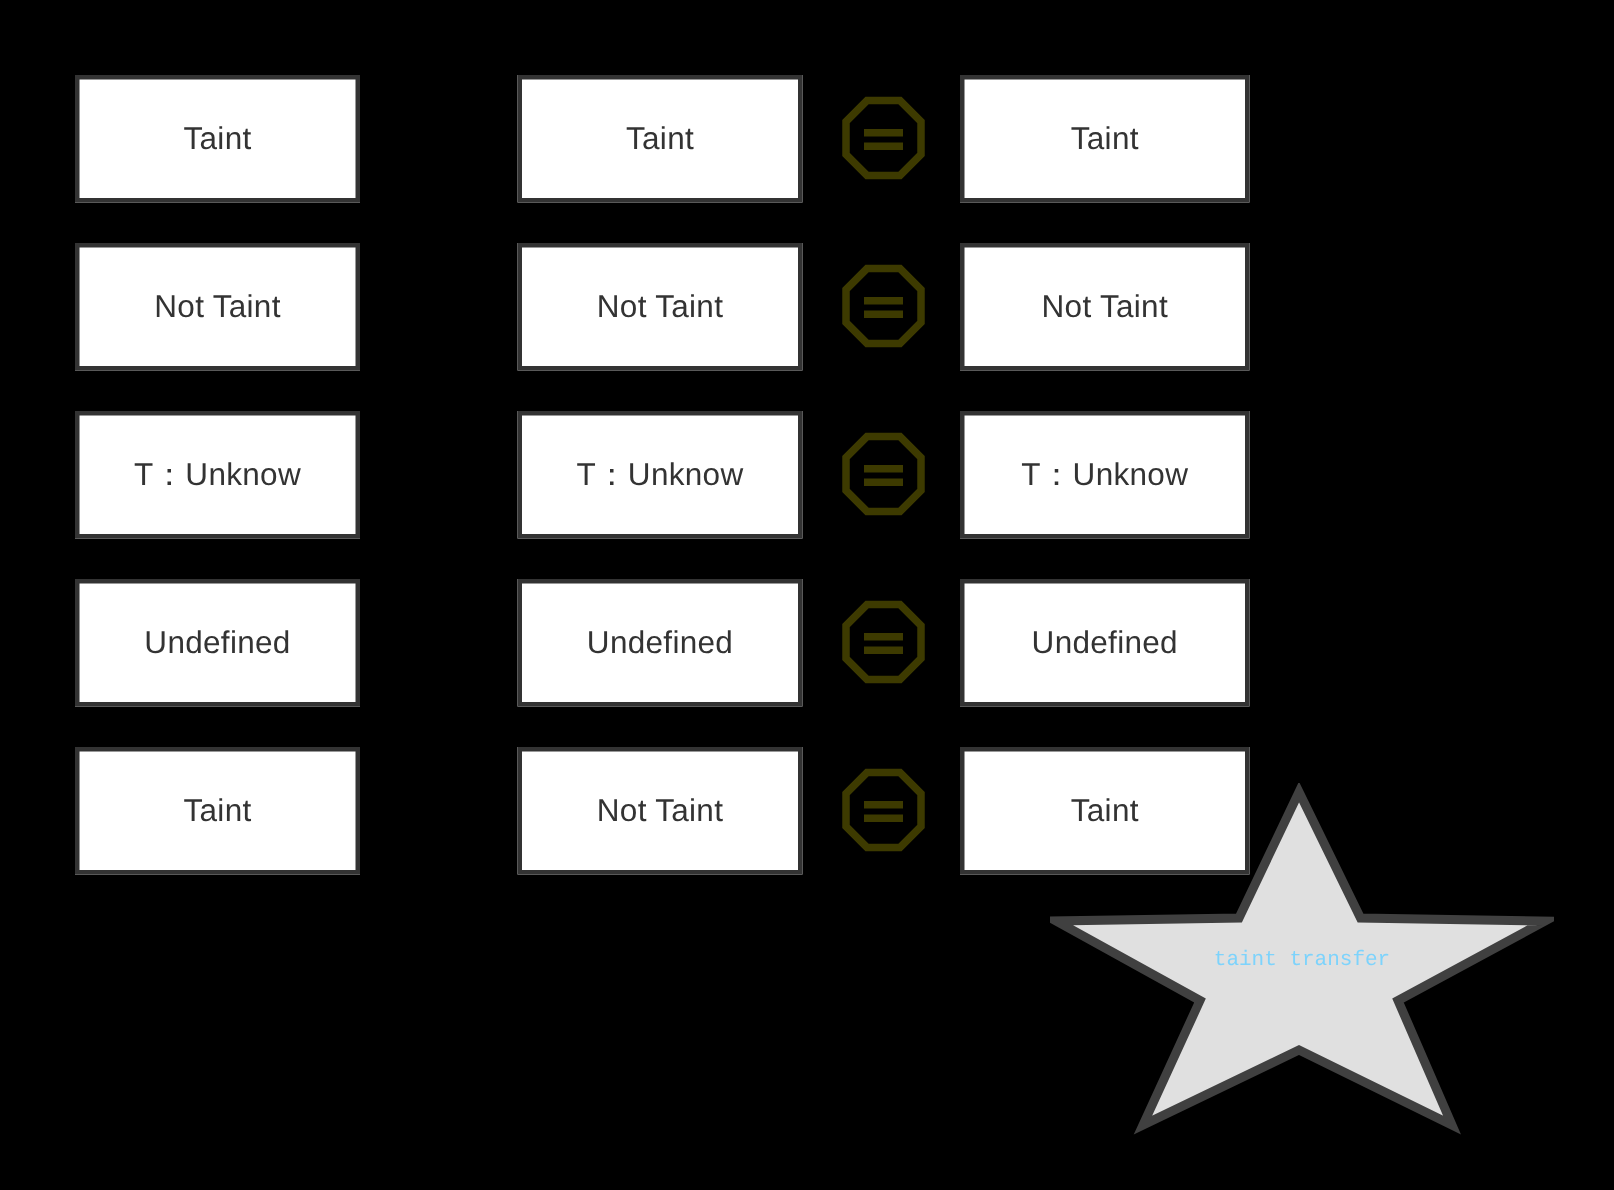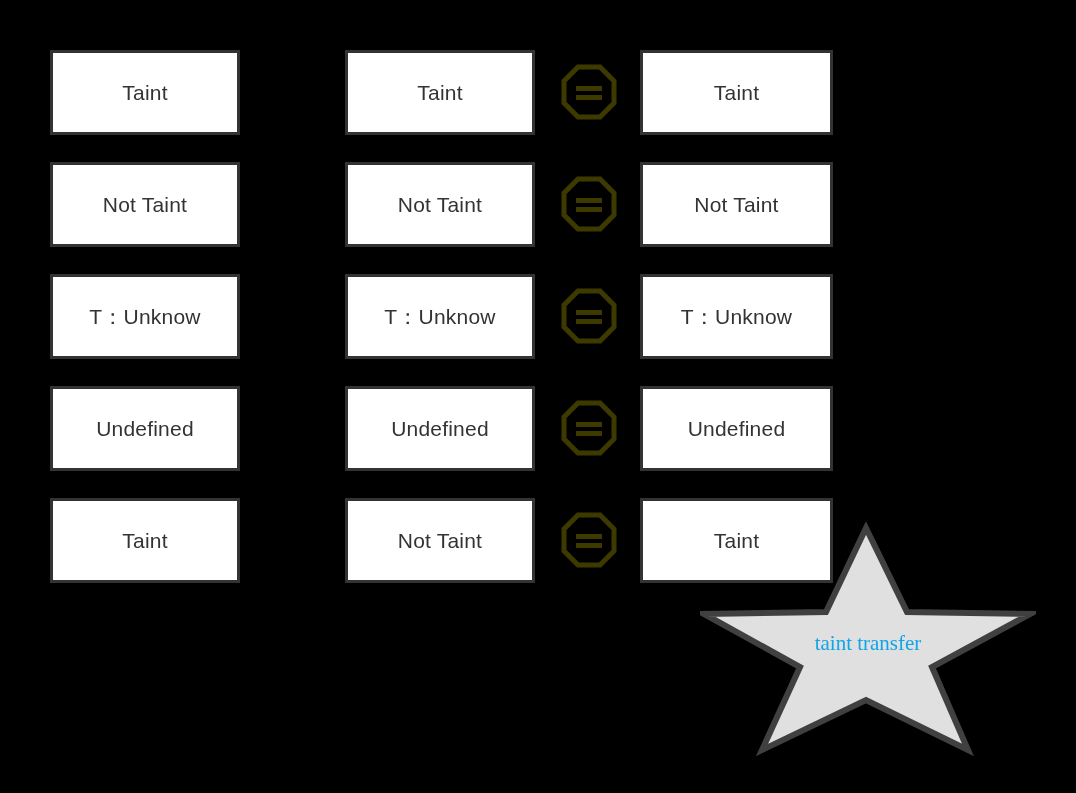--- a/index.html
+++ b/index.html
@@ -42,23 +42,23 @@
   .eq-icon {
     position: absolute;
     width: 56px;
     height: 56px;
   }
   .star-shape {
     position: absolute;
   }
   .star-label {
     position: absolute;
-    font-family: Liberation Serif, serif;
-    font-size: 21px;
-    color: #0ea5e9;
+    font-family: Liberation Mono, monospace;
+    font-size: 14px;
+    color: #7dd3fc;
     white-space: nowrap;
     text-align: center;
     line-height: 1;
   }
 </style>
 </head>
 <body>
 
 <div id="canvas">
 

